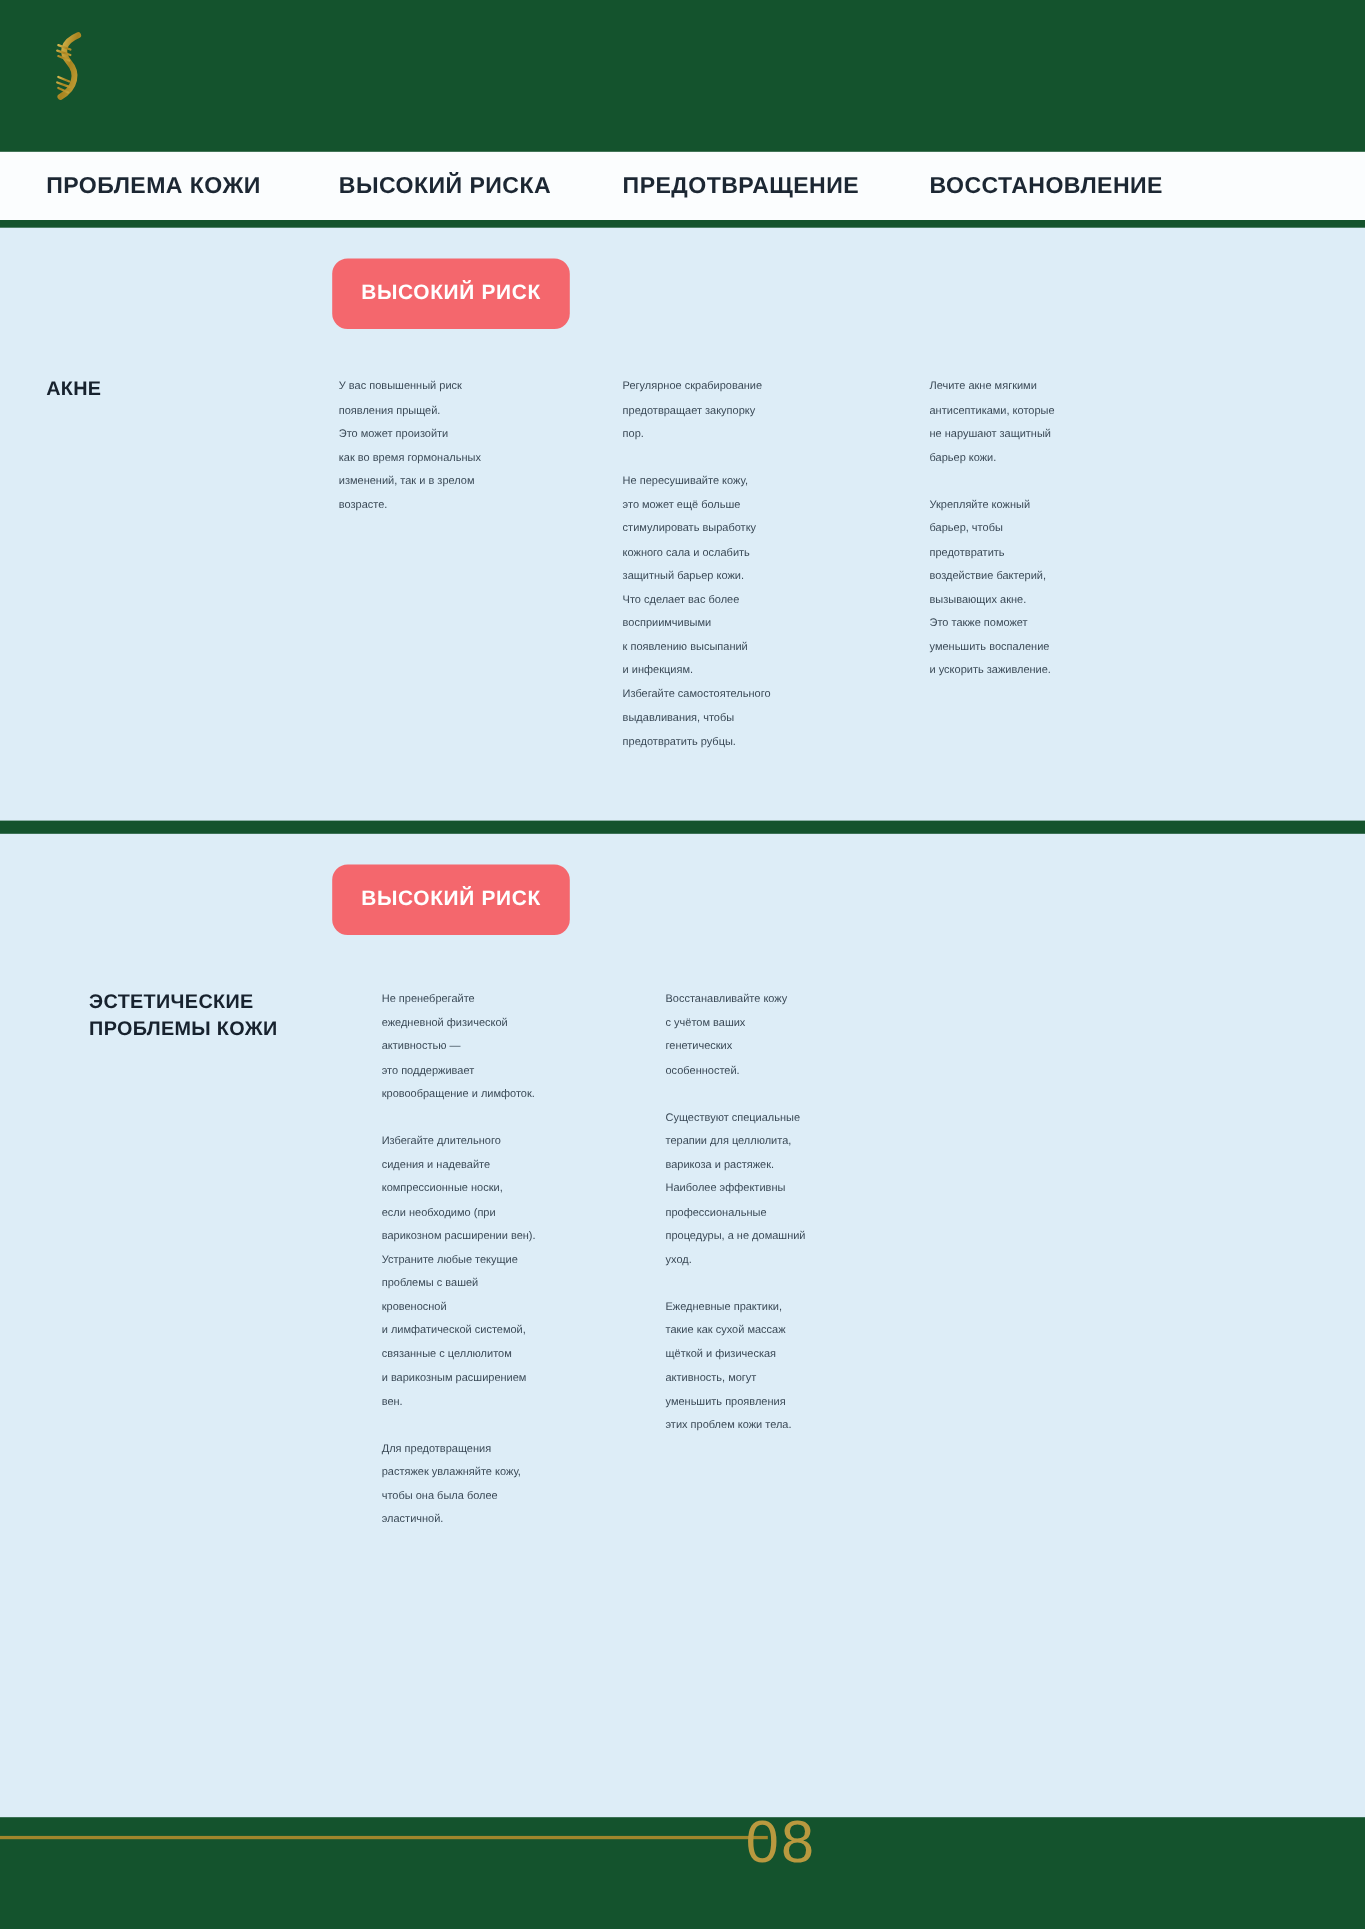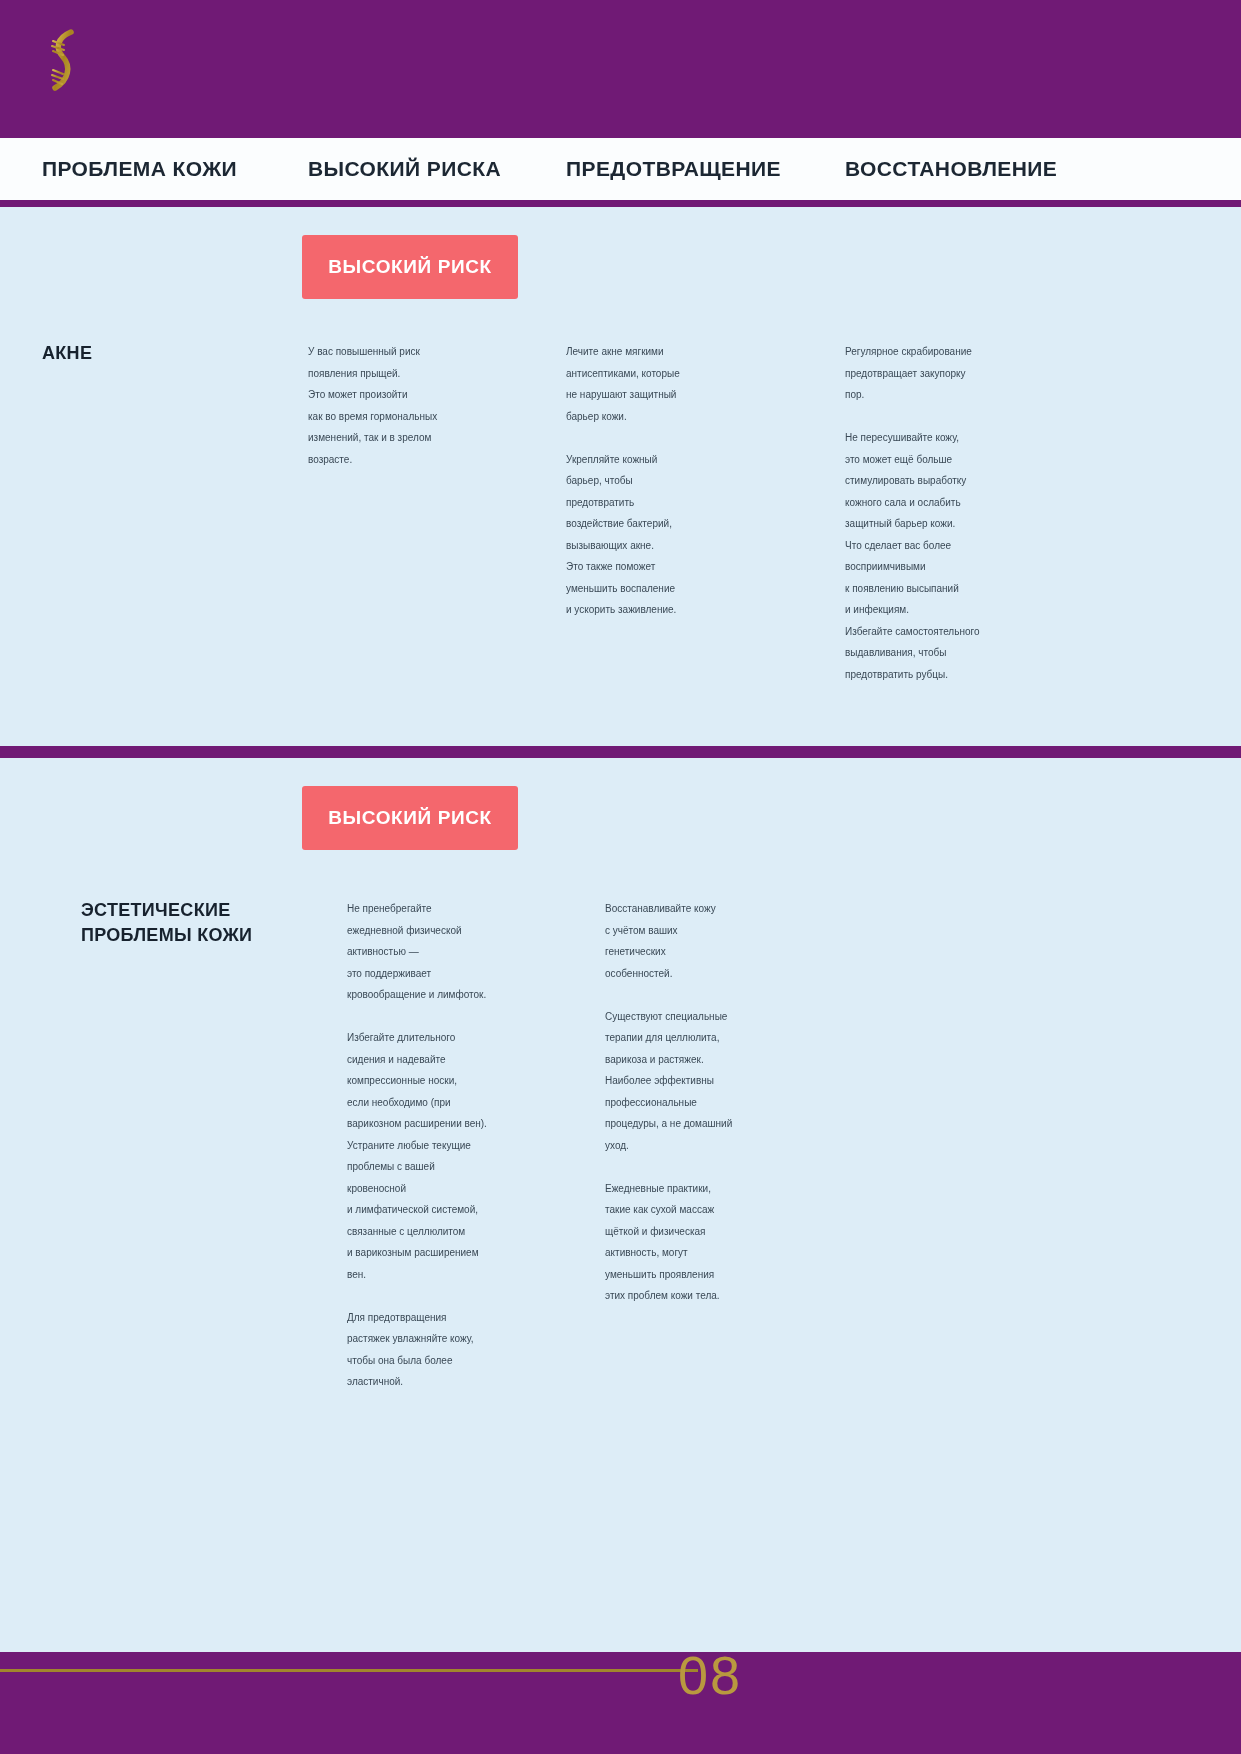--- a/index.html
+++ b/index.html
@@ -1,18 +1,18 @@
 <!DOCTYPE html>
 <html><head>
 <meta charset="utf-8">
 <style>
   html,body { margin:0; padding:0; background:#e8e7e0; }
   .page {
     position:relative; width:1241px; height:1754px;
-    background:#701a75; overflow:hidden;
+    background:#14532d; overflow:hidden;
     font-family:"Liberation Sans","DejaVu Sans",sans-serif;
   }
   .logo { position:absolute; left:40px; top:28px; width:46px; height:68px; }
   .header-band {
     position:absolute; left:0; top:138px; width:100%; height:62px;
     background:#fbfdfe;
   }
   .grid-cols {
     display:grid; grid-template-columns:266px 258px 279px 280px;
     padding-left:42px; box-sizing:border-box; width:100%;
@@ -21,21 +21,21 @@
   .col-header {
     font-size:21px; font-weight:bold; color:#1c2733; letter-spacing:0.4px;
   }
   .section {
     position:absolute; left:0; width:100%; background:#ddedf7;
   }
   .s1 { top:207px; height:539px; }
   .s2 { top:758px; height:894px; }
   .badge {
     position:absolute; left:302px; top:28px; width:216px; height:64px;
-    background:#f4676d; border-radius:3px;
+    background:#f4676d; border-radius:14px;
     display:flex; align-items:center; justify-content:center;
     color:#ffffff; font-weight:bold; font-size:19px; letter-spacing:0.6px;
   }
   .content { position:absolute; left:0; }
   .s1 .content { top:134px; }
   .s2 .content { top:140px;margin-left:39px; }
   .problem {
     font-size:18px; font-weight:bold; color:#17222e; line-height:25px;
     white-space:pre-line; letter-spacing:0.3px; padding-right:26px;
   }
@@ -86,49 +86,49 @@
       <span>ВЫСОКИЙ РИСК</span>
     </div>
     <div class="grid-cols content">
       <div class="problem">АКНЕ</div>
       <div class="cell">У вас повышенный риск
 появления прыщей.
 Это может произойти
 как во время гормональных
 изменений, так и в зрелом
 возрасте.</div>
-      <div class="cell">Лечите акне мягкими
-антисептиками, которые
-не нарушают защитный
-барьер кожи.
-
-Укрепляйте кожный
-барьер, чтобы
-предотвратить
-воздействие бактерий,
-вызывающих акне.
-Это также поможет
-уменьшить воспаление
-и ускорить заживление.</div>
       <div class="cell">Регулярное скрабирование
 предотвращает закупорку
 пор.
 
 Не пересушивайте кожу,
 это может ещё больше
 стимулировать выработку
 кожного сала и ослабить
 защитный барьер кожи.
 Что сделает вас более
 восприимчивыми
 к появлению высыпаний
 и инфекциям.
 Избегайте самостоятельного
 выдавливания, чтобы
 предотвратить рубцы.</div>
+      <div class="cell">Лечите акне мягкими
+антисептиками, которые
+не нарушают защитный
+барьер кожи.
+
+Укрепляйте кожный
+барьер, чтобы
+предотвратить
+воздействие бактерий,
+вызывающих акне.
+Это также поможет
+уменьшить воспаление
+и ускорить заживление.</div>
     </div>
   </div>
 
   <div class="section s2">
     <div class="badge">
       <span>ВЫСОКИЙ РИСК</span>
     </div>
     <div class="grid-cols content">
       <div class="problem">ЭСТЕТИЧЕСКИЕ
 ПРОБЛЕМЫ КОЖИ</div>

